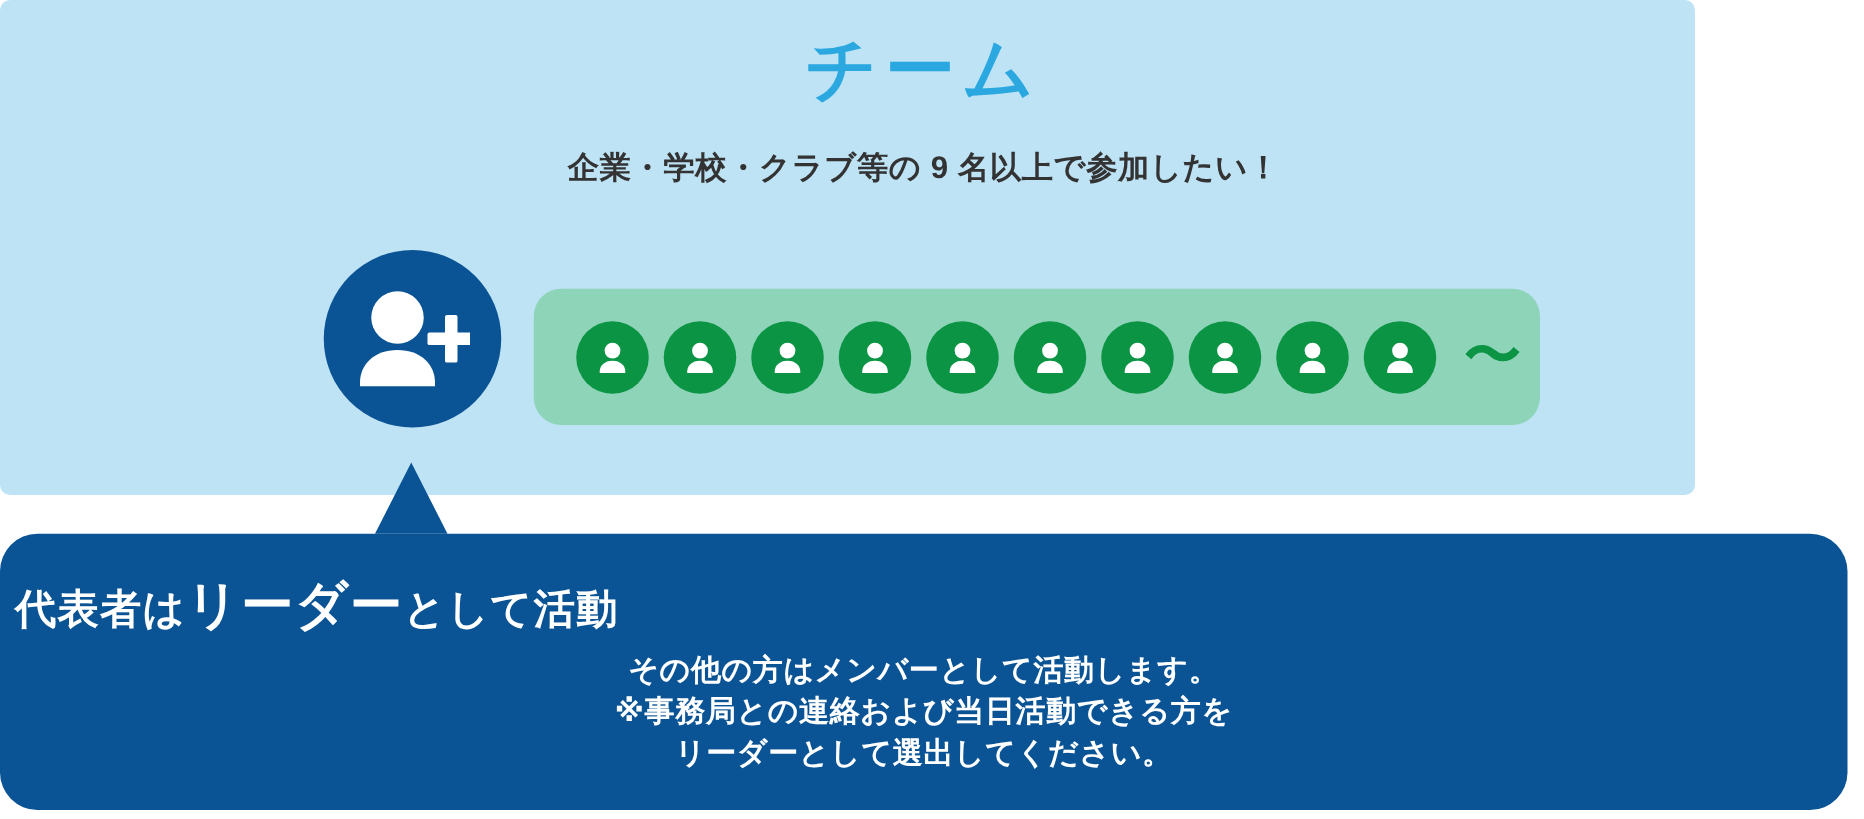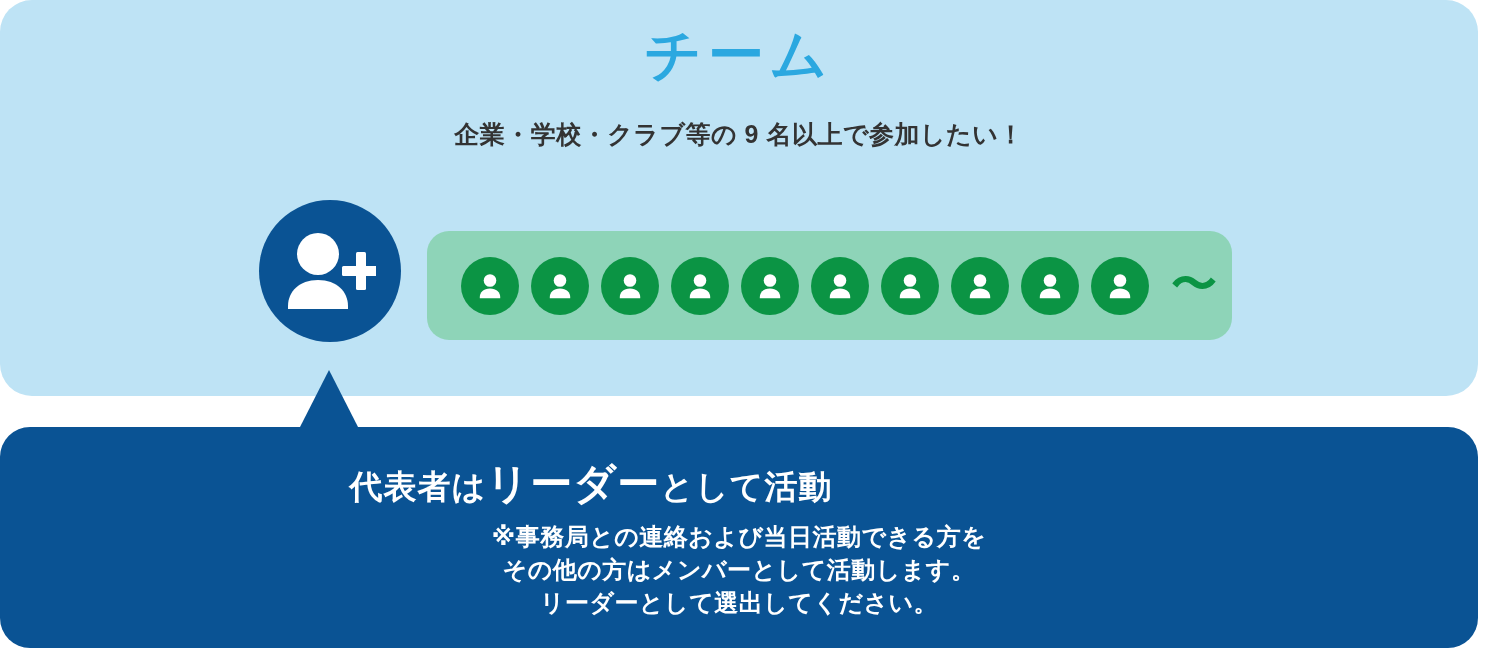--- a/index.html
+++ b/index.html
@@ -19,24 +19,24 @@
     height: 655px;
     overflow: hidden;
     background: #ffffff;
   }
 
   
   .panel-top {
     position: absolute;
     left: 0;
     top: 0;
-    width: 1478px;
+    width: 1356px;
     height: 396px;
     background: #bee3f5;
-    border-radius: 32px;
+    border-radius: 8px;
     box-sizing: border-box;
   }
 
   .team-title {
     position: absolute;
     left: 0;
     top: 24px;
     width: 1478px;
     text-align: center;
     color: #2ba8e0;
@@ -132,24 +132,23 @@
     top: 427px;
     width: 1478px;
     height: 221px;
     background: #0a5394;
     border-radius: 30px;
     box-sizing: border-box;
   }
 
   .leader-heading {
     position: absolute;
-    left: 0;
+    left: 12px;
     top: 32px;
     width: 1182px;
-    text-align: center;
     color: #ffffff;
     font-size: 33px;
     font-weight: 700;
     line-height: 1.2;
     letter-spacing: 1px;
     white-space: nowrap;
   }
   .leader-heading .emph {
     font-size: 42px;
     letter-spacing: 1px;
@@ -295,19 +294,19 @@
     </svg>
   </div>
 
   <div class="panel-bottom">
 
     <div class="leader-heading">
       <span>代表者は</span><span class="emph">リーダー</span><span>として活動</span>
     </div>
 
     <div class="leader-body">
+      <span class="body-line">その他の方はメンバーとして活動します。</span>
       <span class="body-line">※事務局との連絡および当日活動できる方を</span>
-      <span class="body-line">その他の方はメンバーとして活動します。</span>
       <span class="body-line">リーダーとして選出してください。</span>
     </div>
   </div>
 
 </div>
 
 </body></html>

